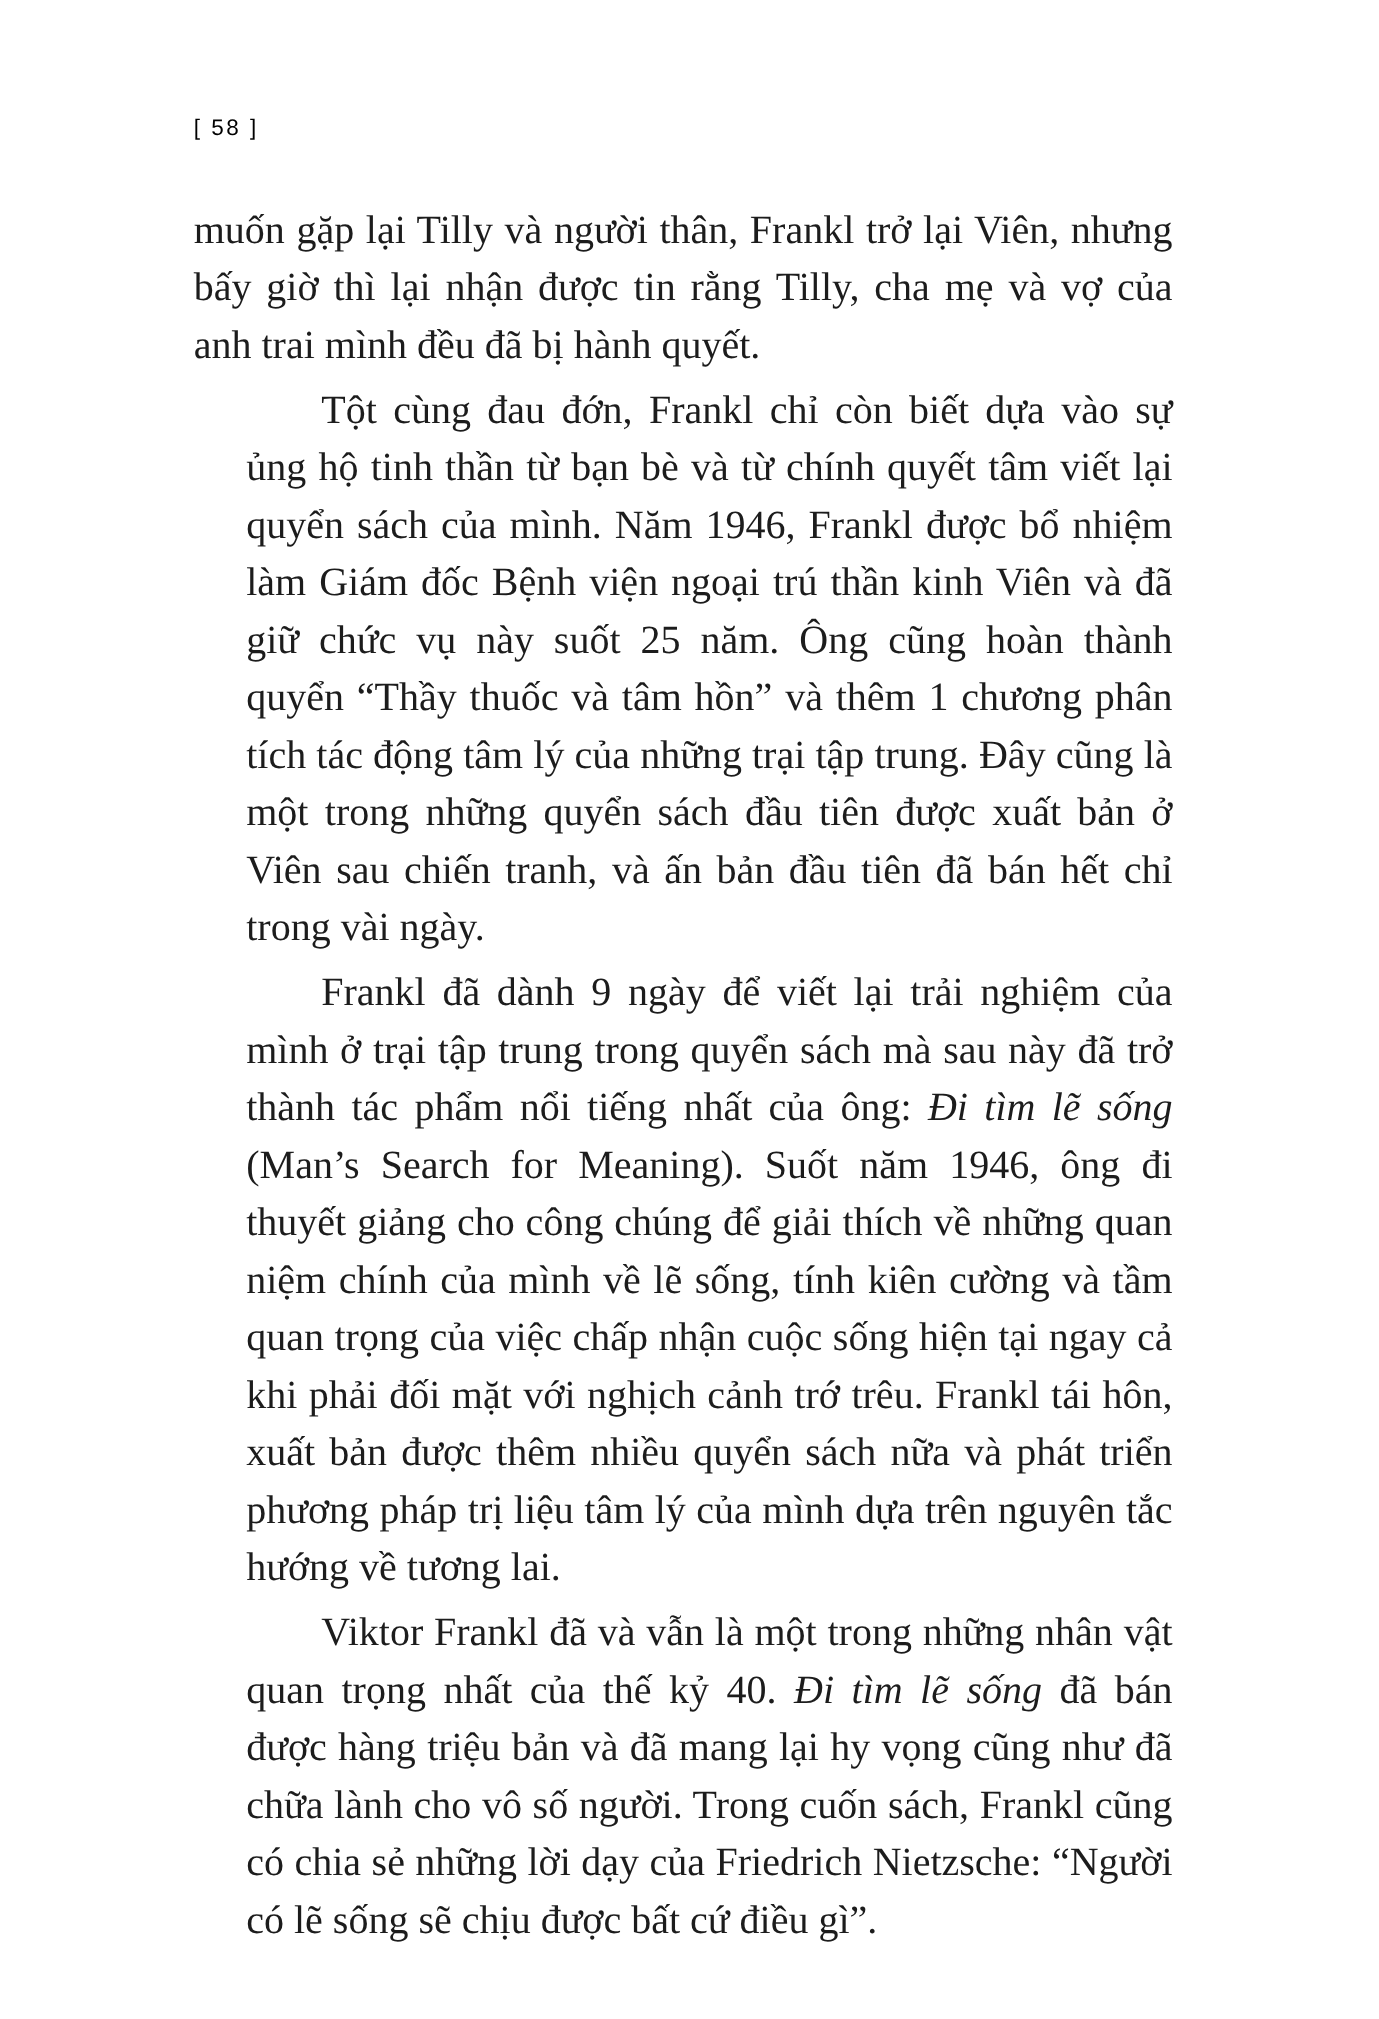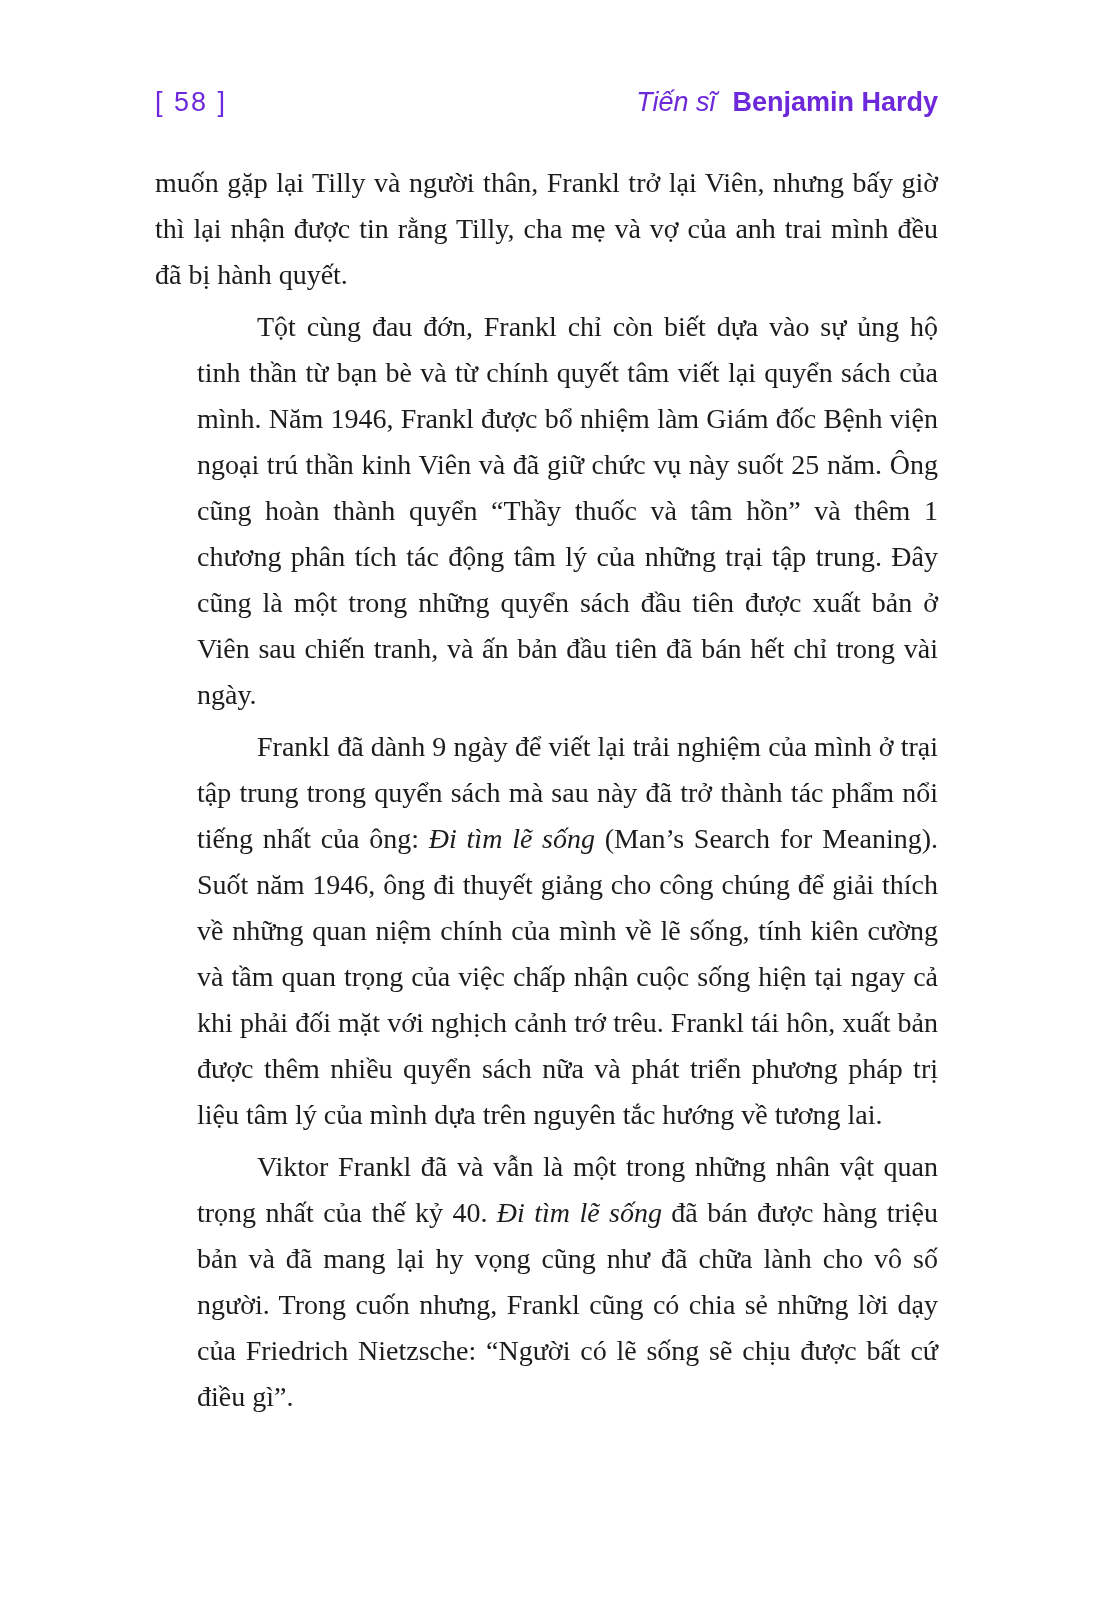--- a/index.html
+++ b/index.html
@@ -18,41 +18,41 @@
   }
   .page-header {
     position: absolute;
     top: 86px;
     left: 155px;
     width: 783px;
     display: flex;
     justify-content: space-between;
     align-items: baseline;
     font-family: "Liberation Sans", sans-serif;
-    font-size: 27px;
+    font-size: 18px;
     line-height: 32px;
-    color: #6d28d9;
+    color: #000000;
   }
   .page-number {
     letter-spacing: 2px;
   }
   .running-author .author-prefix {
     font-style: italic;
     font-weight: 400;
     margin-right: 0.35em;
   }
   .running-author .author-name {
     font-weight: 700;
   }
   .body-text {
     position: absolute;
     top: 160px;
     left: 155px;
     width: 783px;
-    font-size: 28px;
+    font-size: 32px;
     line-height: 46px;
     text-align: justify;
     color: #1c1c1c;
   }
   .body-text p {
     margin: 0 0 6px 0;
   }
   .body-text p.indent {
     text-indent: 60px;
     margin-left: 42px;
@@ -60,26 +60,22 @@
   .body-text em {
   }
 </style>
 </head>
 <body>
 
 <div class="page">
 
   <header class="page-header">
     <span class="page-number">[ 58 ]</span>
-    <span class="running-author">
-      <em class="author-prefix">Tiến sĩ</em>
-      <b class="author-name">Benjamin Hardy</b>
-    </span>
   </header>
 
   <main class="body-text">
       <p><span>muốn gặp lại Tilly và người thân, Frankl trở lại Viên, nhưng bấy giờ thì lại nhận được tin rằng Tilly, cha mẹ và vợ của anh trai mình đều đã bị hành quyết.</span></p>
       <p class="indent"><span>Tột cùng đau đớn, Frankl chỉ còn biết dựa vào sự ủng hộ tinh thần từ bạn bè và từ chính quyết tâm viết lại quyển sách của mình. Năm 1946, Frankl được bổ nhiệm làm Giám đốc Bệnh viện ngoại trú thần kinh Viên và đã giữ chức vụ này suốt 25 năm. Ông cũng hoàn thành quyển “Thầy thuốc và tâm hồn” và thêm 1 chương phân tích tác động tâm lý của những trại tập trung. Đây cũng là một trong những quyển sách đầu tiên được xuất bản ở Viên sau chiến tranh, và ấn bản đầu tiên đã bán hết chỉ trong vài ngày.</span></p>
       <p class="indent"><span>Frankl đã dành 9 ngày để viết lại trải nghiệm của mình ở trại tập trung trong quyển sách mà sau này đã trở thành tác phẩm nổi tiếng nhất của ông: </span><em>Đi tìm lẽ sống</em><span> (Man’s Search for Meaning). Suốt năm 1946, ông đi thuyết giảng cho công chúng để giải thích về những quan niệm chính của mình về lẽ sống, tính kiên cường và tầm quan trọng của việc chấp nhận cuộc sống hiện tại ngay cả khi phải đối mặt với nghịch cảnh trớ trêu. Frankl tái hôn, xuất bản được thêm nhiều quyển sách nữa và phát triển phương pháp trị liệu tâm lý của mình dựa trên nguyên tắc hướng về tương lai.</span></p>
-      <p class="indent"><span>Viktor Frankl đã và vẫn là một trong những nhân vật quan trọng nhất của thế kỷ 40. </span><em>Đi tìm lẽ sống</em><span> đã bán được hàng triệu bản và đã mang lại hy vọng cũng như đã chữa lành cho vô số người. Trong cuốn nhưng, Frankl cũng có chia sẻ những lời dạy của Friedrich Nietzsche: “Người có lẽ sống sẽ chịu được bất cứ điều gì”.</span></p>
+      <p class="indent"><span>Viktor Frankl đã và vẫn là một trong những nhân vật quan trọng nhất của thế kỷ 40. </span><em>Đi tìm lẽ sống</em><span> đã bán được hàng triệu bản và đã mang lại hy vọng cũng như đã chữa lành cho vô số người. Trong cuốn sách, Frankl cũng có chia sẻ những lời dạy của Friedrich Nietzsche: “Người có lẽ sống sẽ chịu được bất cứ điều gì”.</span></p>
     </main>
 
 </div>
 
 </body></html>

